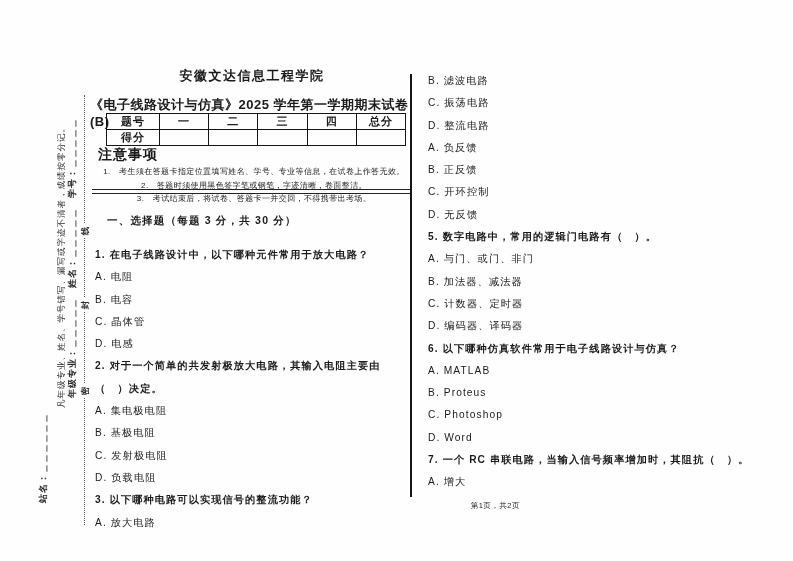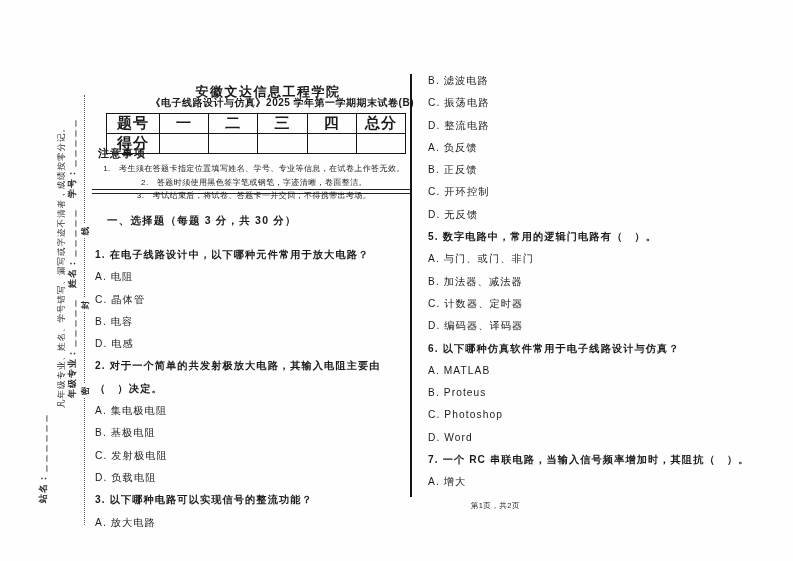--- a/index.html
+++ b/index.html
@@ -24,36 +24,36 @@
   }
   .seal-char{
     position:absolute;left:78px;width:14px;height:14px;line-height:14px;
     background:#fefefe;font-size:8.5px;font-weight:700;text-align:center;
     transform:rotate(-90deg);color:#2a2a2a;
   }
 
   
   .school-title{
     position:absolute;left:95px;top:67px;width:314px;text-align:center;
-    font-size:13px;font-weight:700;letter-spacing:1.5px;margin:16px;
+    font-size:13px;font-weight:700;letter-spacing:1.5px;margin:0;
   }
   .exam-title{
-    position:absolute;left:90px;top:96px;width:324px;text-align:right;
-    font-size:10px;font-weight:700;letter-spacing:0.5px;margin:0;
+    position:absolute;left:90px;top:96px;width:324px;text-align:left;
+    font-size:13px;font-weight:700;letter-spacing:0.5px;margin:0;
   }
   table.score-table{
     position:absolute;left:106px;top:113px;width:300px;
     border-collapse:collapse;table-layout:fixed;
   }
   table.score-table th,table.score-table td{
     border:1.6px solid #151515;height:13px;padding:0;
-    font-size:15px;text-align:center;font-weight:700;letter-spacing:1px;
+    font-size:11px;text-align:center;font-weight:700;letter-spacing:1px;
   }
   .notice{position:absolute;left:98px;top:146px;width:312px;}
-  .notice-title{font-size:11px;font-weight:700;margin:0 0 3px;letter-spacing:1px;}
+  .notice-title{font-size:14px;font-weight:700;margin:0 0 3px;letter-spacing:1px;}
   .notice-item{font-size:8px;margin:0 0 3px;line-height:10.5px;letter-spacing:0.4px;text-align:center;}
   .double-rule{
     position:absolute;left:92px;top:189px;width:318px;height:3px;
     border-top:1.7px solid #222;border-bottom:1px solid #222;
   }
 
   
   .left-col{position:absolute;left:95px;top:197px;width:312px;}
   .right-col{position:absolute;left:428px;top:70px;width:330px;}
   .section-heading{
@@ -117,22 +117,22 @@
       </div>
   </div>
 
   <div class="double-rule"></div>
 
   <div class="left-col">
     <p class="section-heading">一、选择题（每题 3 分，共 30 分）</p>
     <div>
         <p class="qline question">1. 在电子线路设计中，以下哪种元件常用于放大电路？</p>
         <p class="qline option">A. 电阻</p>
+        <p class="qline option">B. 电容</p>
         <p class="qline option">C. 晶体管</p>
-        <p class="qline option">B. 电容</p>
         <p class="qline option">D. 电感</p>
         <p class="qline question">2. 对于一个简单的共发射极放大电路，其输入电阻主要由（　）决定。</p>
         <p class="qline option">A. 集电极电阻</p>
         <p class="qline option">B. 基极电阻</p>
         <p class="qline option">C. 发射极电阻</p>
         <p class="qline option">D. 负载电阻</p>
         <p class="qline question">3. 以下哪种电路可以实现信号的整流功能？</p>
         <p class="qline option">A. 放大电路</p>
       </div>
   </div>

